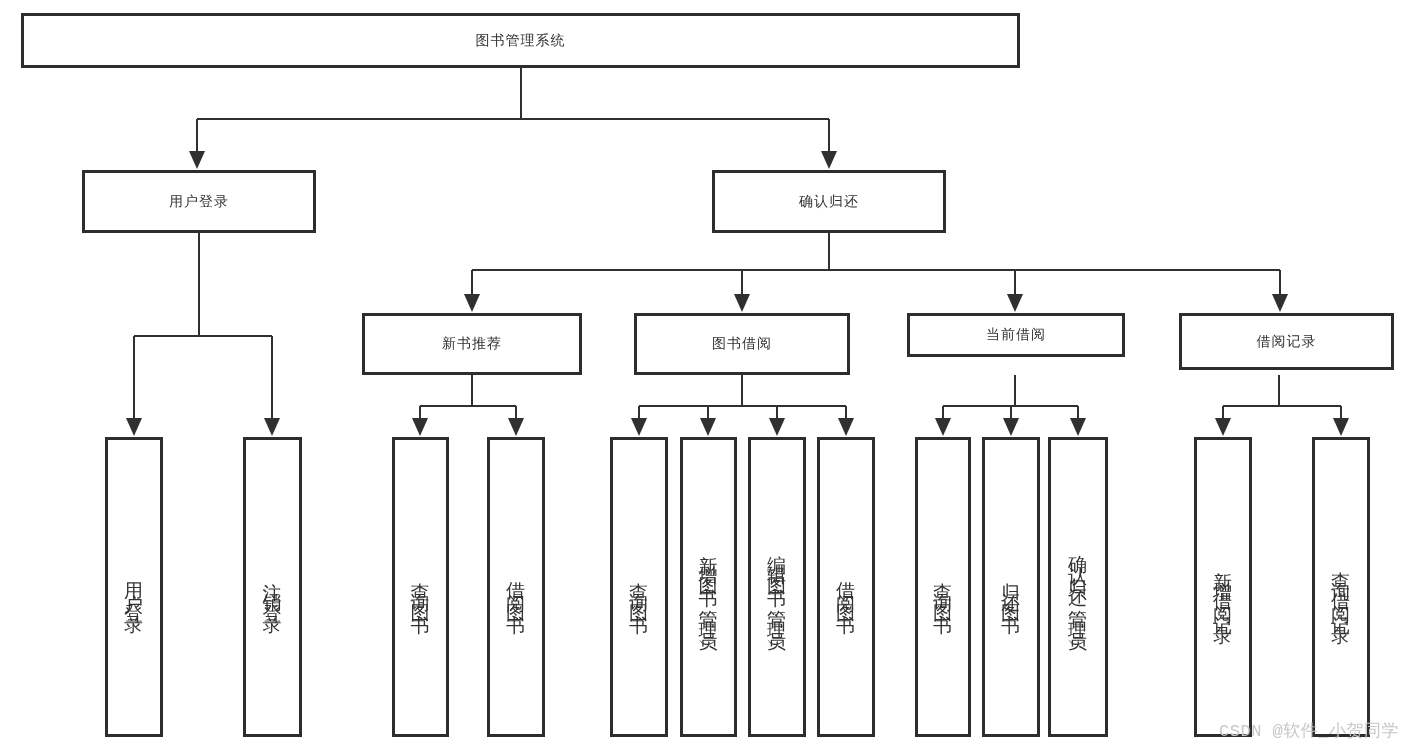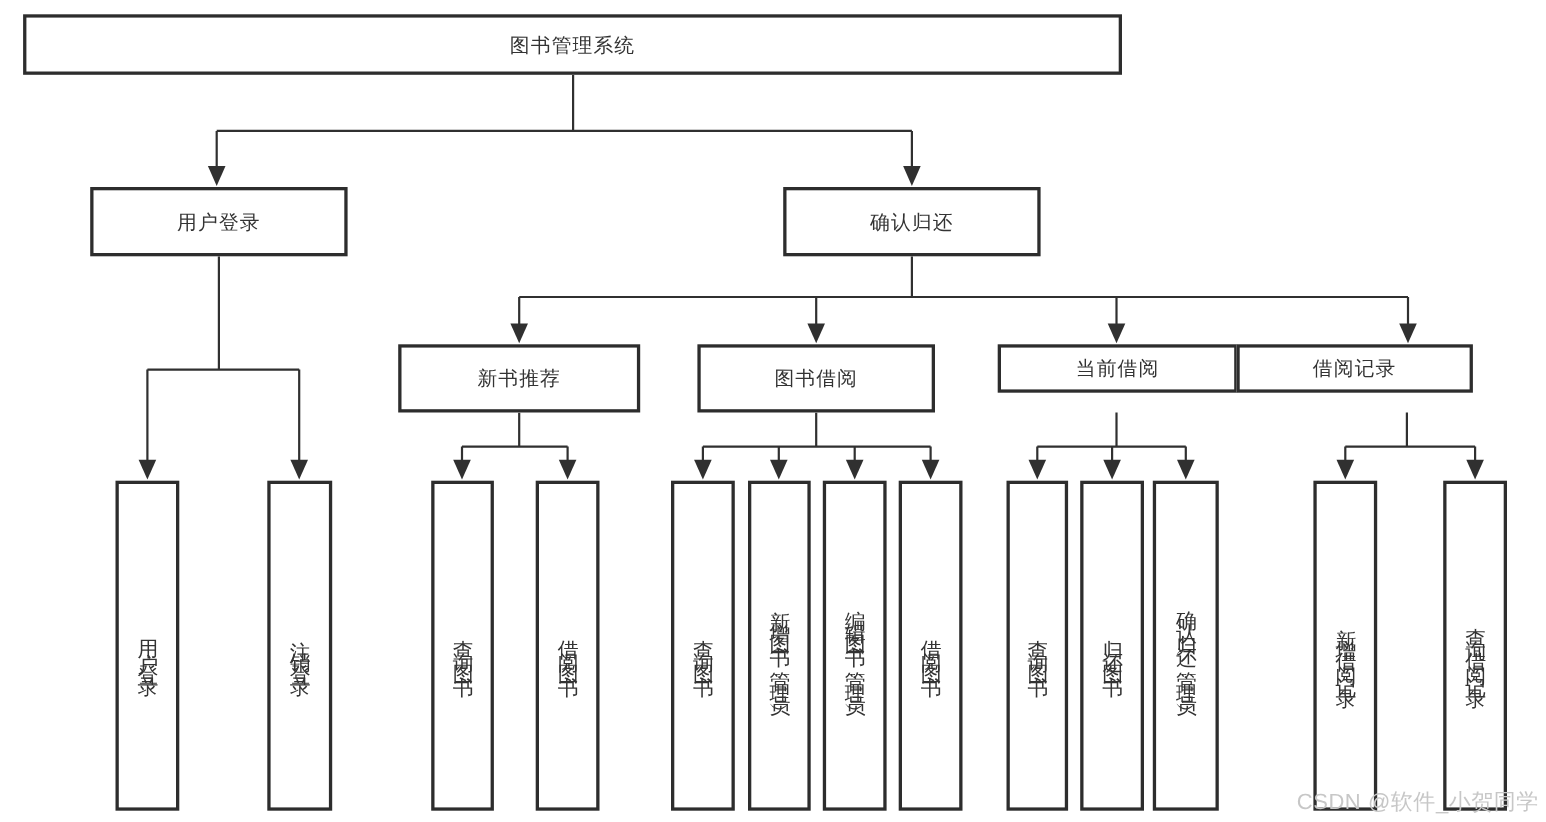--- a/index.html
+++ b/index.html
@@ -15,37 +15,38 @@
     position:absolute;
     box-sizing:border-box;
     background:#ffffff;
     border:3px solid #2d2d2d;
     color:#333333;
     display:flex;
     align-items:center;
     justify-content:center;
     z-index:2;
   }
-  .node.h{font-size:18px;letter-spacing:1px;}
+  .node.h{font-size:14px;letter-spacing:1px;}
   .node.v{
     writing-mode:vertical-rl;
     text-orientation:mixed;
     font-size:19px;
     letter-spacing:11px;
     line-height:1;
     padding-top:4px;
   }
   .watermark{
     position:absolute;
     right:6px;bottom:5px;
-    font-size:20px;
+    font-size:17px;
     color:#c7c7c7;
     letter-spacing:0.5px;
     z-index:3;
     white-space:nowrap;
+    font-family:Liberation Mono, monospace;
   }
 </style>
 </head>
 <body>
 
 <div class="canvas">
 
   <svg class="connectors" width="1405" height="747" viewBox="0 0 1405 747">
     <g stroke="#303030" stroke-width="2" fill="none">
 
@@ -90,21 +91,21 @@
   </svg>
 
   <div class="node h" style="left:21px;top:13px;width:999px;height:55px">图书管理系统</div>
 
   <div class="node h" style="left:82px;top:170px;width:234px;height:63px">用户登录</div>
   <div class="node h" style="left:712px;top:170px;width:234px;height:63px">确认归还</div>
 
   <div class="node h" style="left:634px;top:313px;width:216px;height:62px">图书借阅</div>
   <div class="node h" style="left:362px;top:313px;width:220px;height:62px">新书推荐</div>
   <div class="node h" style="left:907px;top:313px;width:218px;height:44px">当前借阅</div>
-  <div class="node h" style="left:1124px;top:313px;width:215px;height:44px">借阅记录</div>
+  <div class="node h" style="left:1179px;top:313px;width:215px;height:57px">借阅记录</div>
 
   <div class="node v" style="left:105px;top:437px;width:58px;height:300px">用户登录</div>
   <div class="node v" style="left:243px;top:437px;width:59px;height:300px">注销登录</div>
 
   <div class="node v" style="left:392px;top:437px;width:57px;height:300px">查询图书</div>
   <div class="node v" style="left:487px;top:437px;width:58px;height:300px">借阅图书</div>
 
   <div class="node v" style="left:610px;top:437px;width:58px;height:300px">查询图书</div>
   <div class="node v" style="left:680px;top:437px;width:57px;height:300px">新增图书（管理员）</div>
   <div class="node v" style="left:748px;top:437px;width:58px;height:300px">编辑图书（管理员）</div>

